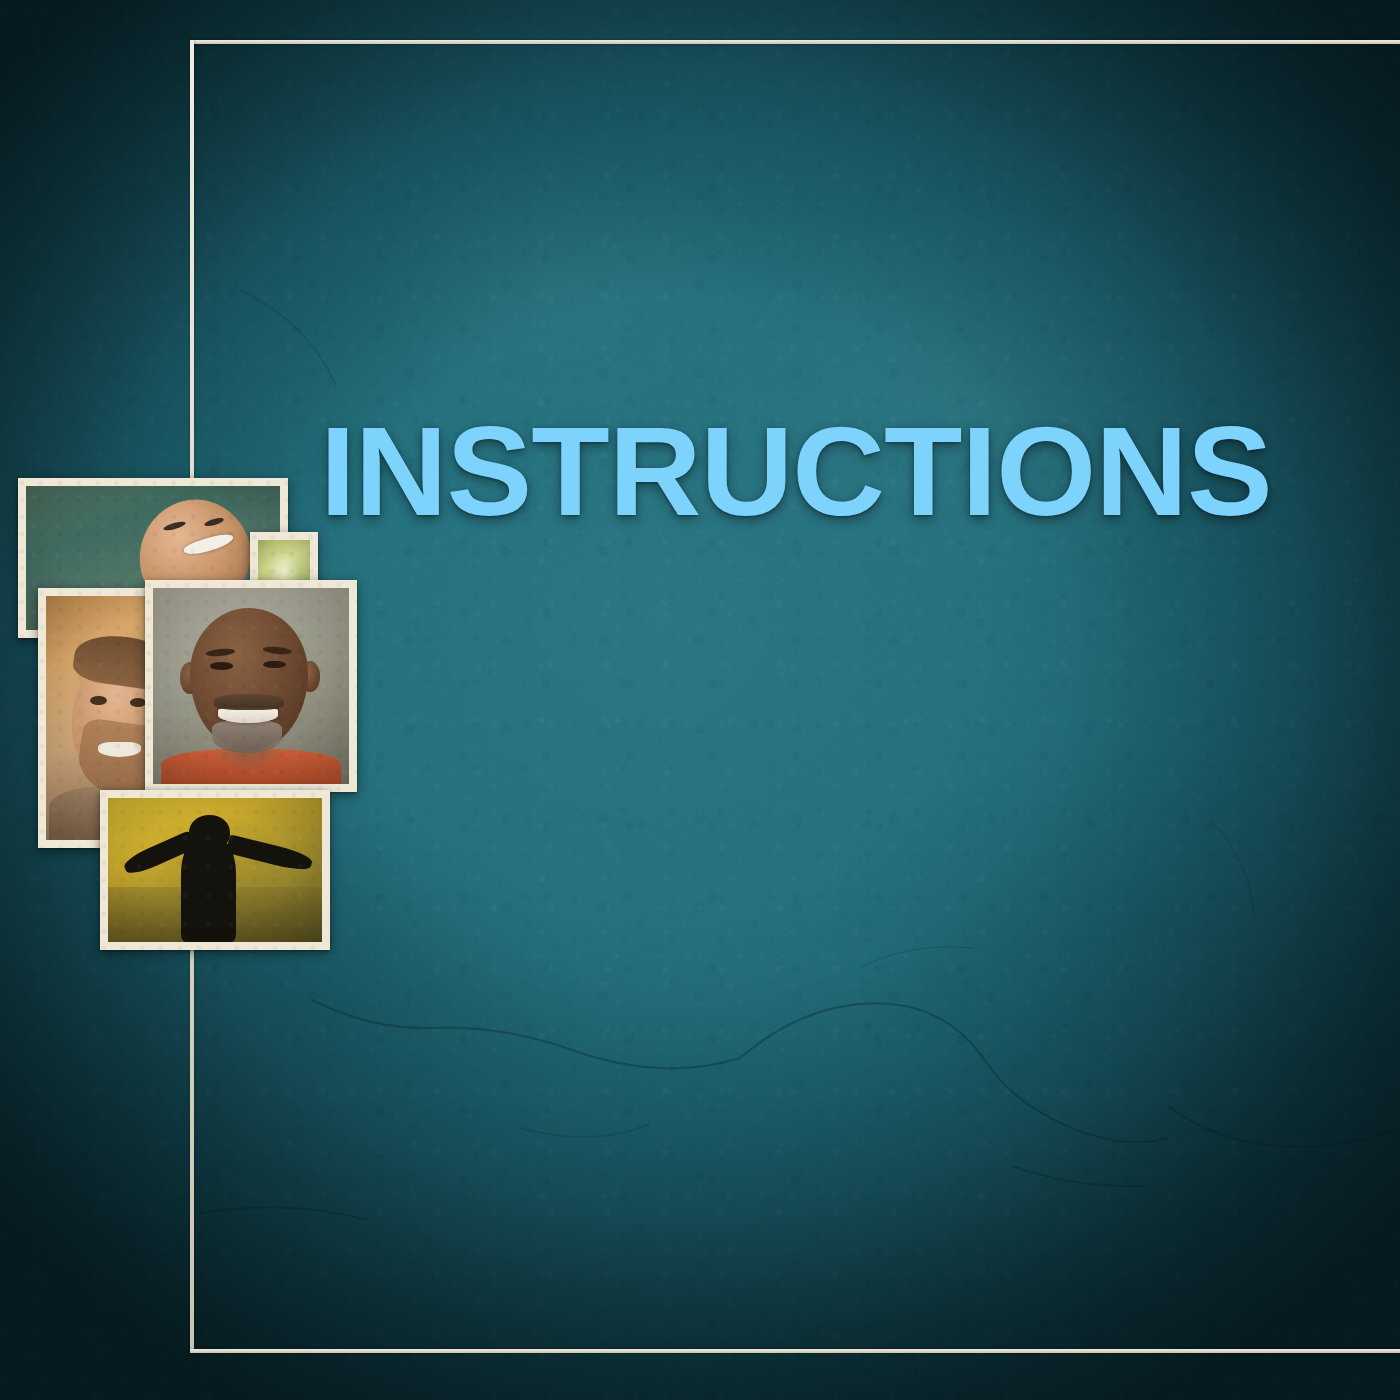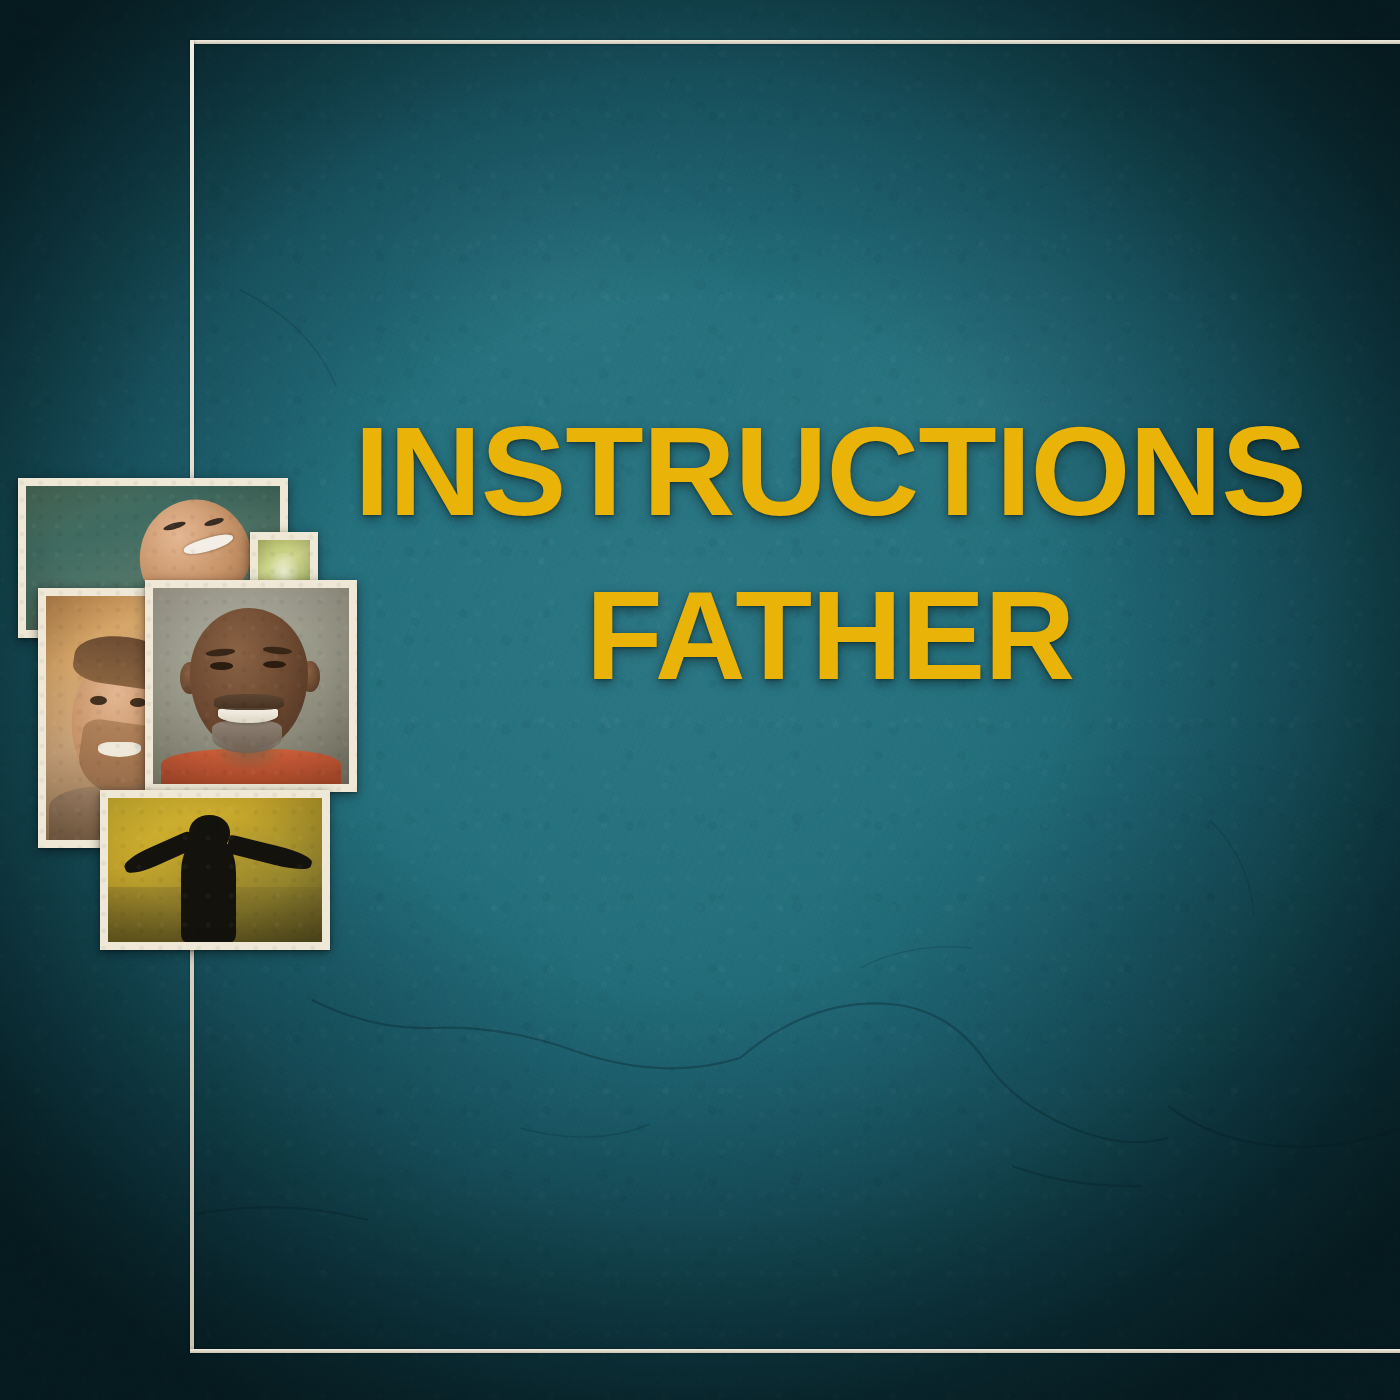--- a/index.html
+++ b/index.html
@@ -186,22 +186,21 @@
     transform:rotate(-24deg); transform-origin:100% 50%; }
   #sil-arm-r{ left:56%; top:25%; width:40%; height:13%;
     background:#14120c; border-radius:8% 40% 40% 8%;
     transform:rotate(14deg); transform-origin:0% 50%; }
   #sil-floor{ left:0; top:62%; width:100%; height:38%;
     background:linear-gradient(180deg, rgba(120,104,40,.35), rgba(70,62,24,.55)); }
 
   
   #title{
     position:absolute; left:330px; top:390px; width:1000px;
-    text-align:center;
-    color:#eab308;
+    color:#7dd3fc;
     font-family:"Liberation Sans","DejaVu Sans",sans-serif;
     font-weight:bold;
     font-size:126px;
     line-height:1.30;
     letter-spacing:-1px;
     text-shadow:0 4px 12px rgba(0,0,0,.40), 0 1px 3px rgba(0,0,0,.35);
     white-space:nowrap;
   }
   #title .ln{ display:block; }
   #title .ln.l1{ transform:scaleX(1.02); }
@@ -295,16 +294,15 @@
         <div class="face" id="sil-body"></div>
         <div class="face" id="sil-head"></div>
       </div>
       <div class="grain-ov"></div>
     </div>
 
   </div>
 
   <div id="title">
     <span class="ln l1">INSTRUCTIONS</span>
-    <span class="ln l4">FATHER</span>
   </div>
 
 </div>
 
 </body></html>

